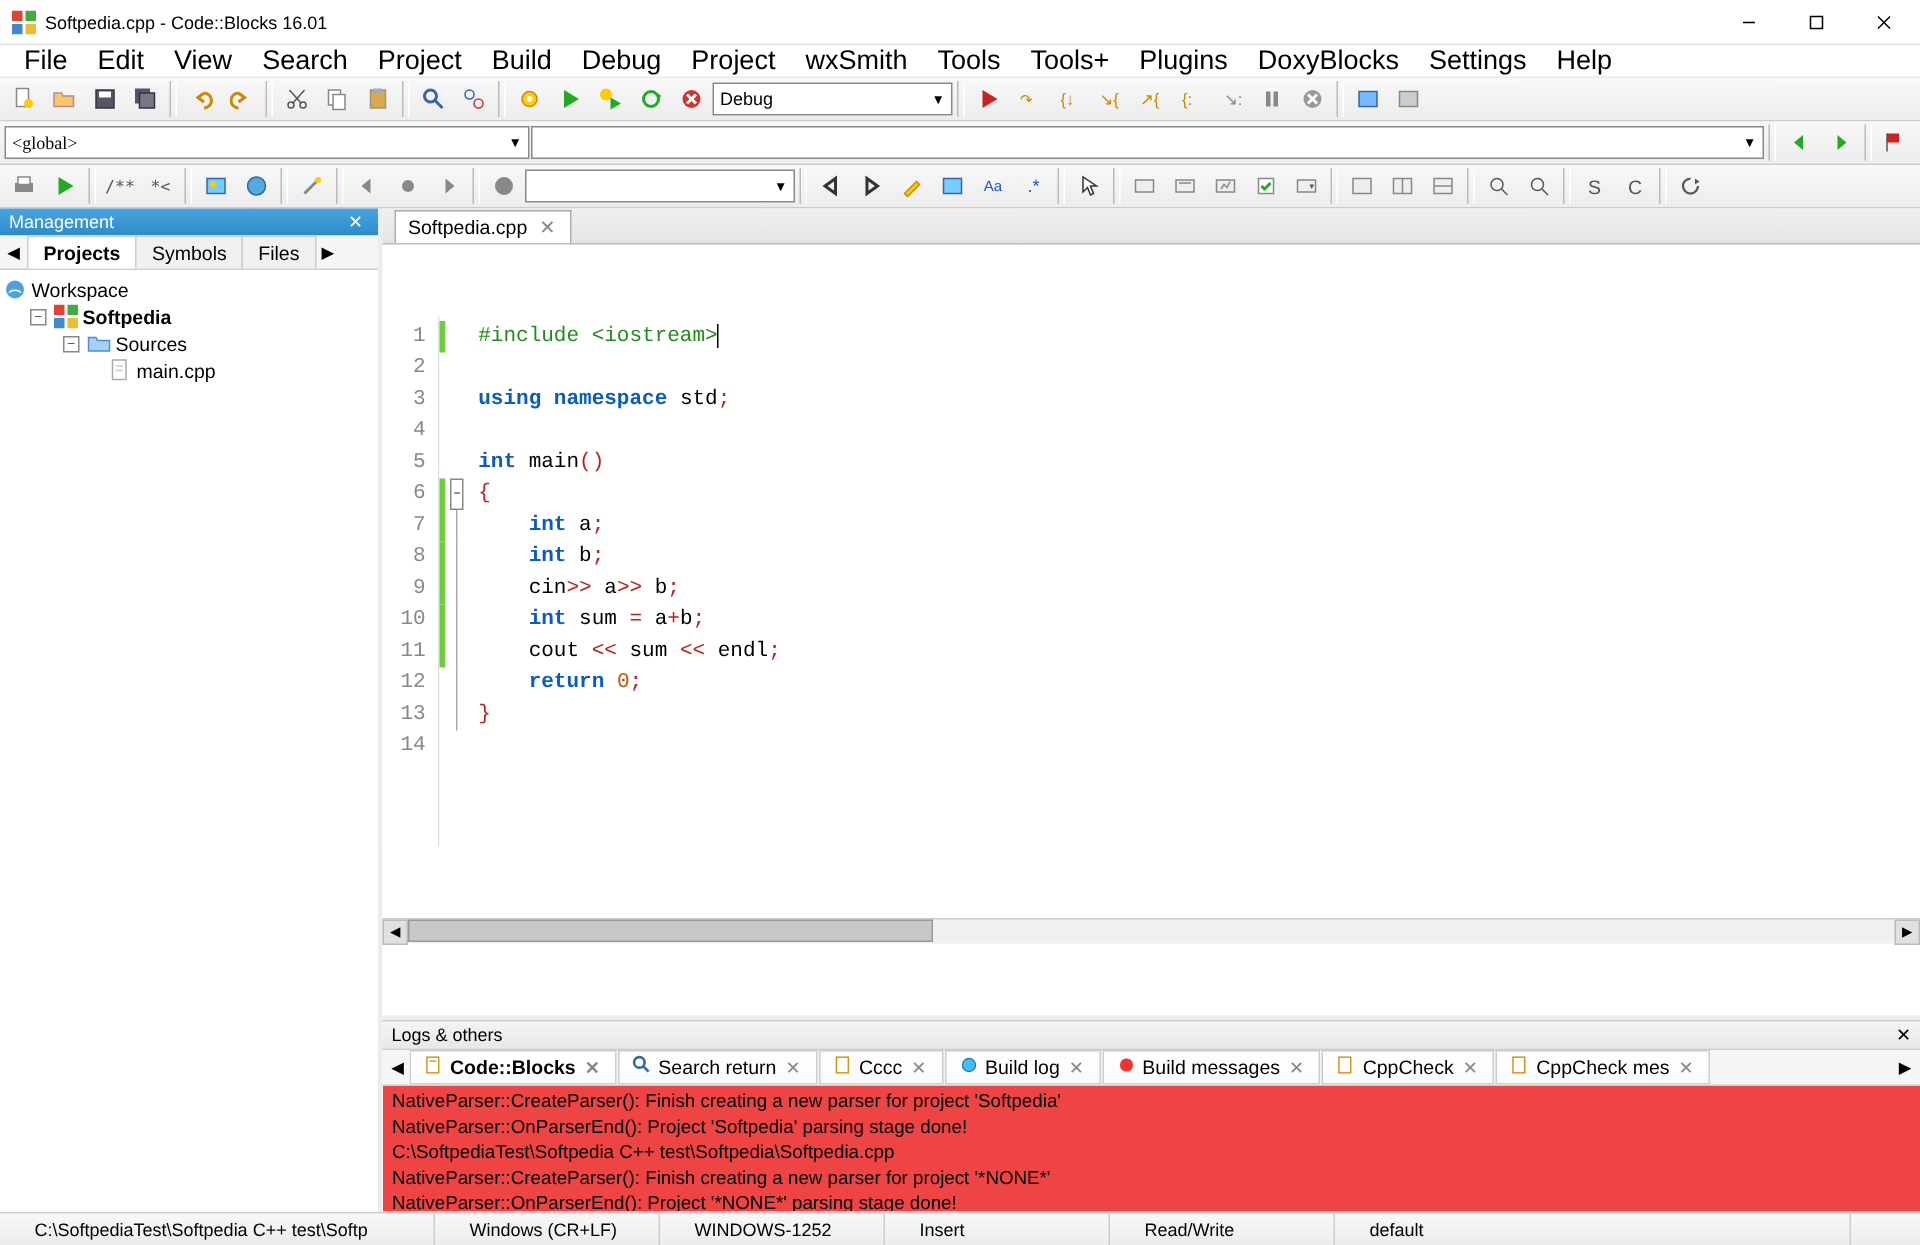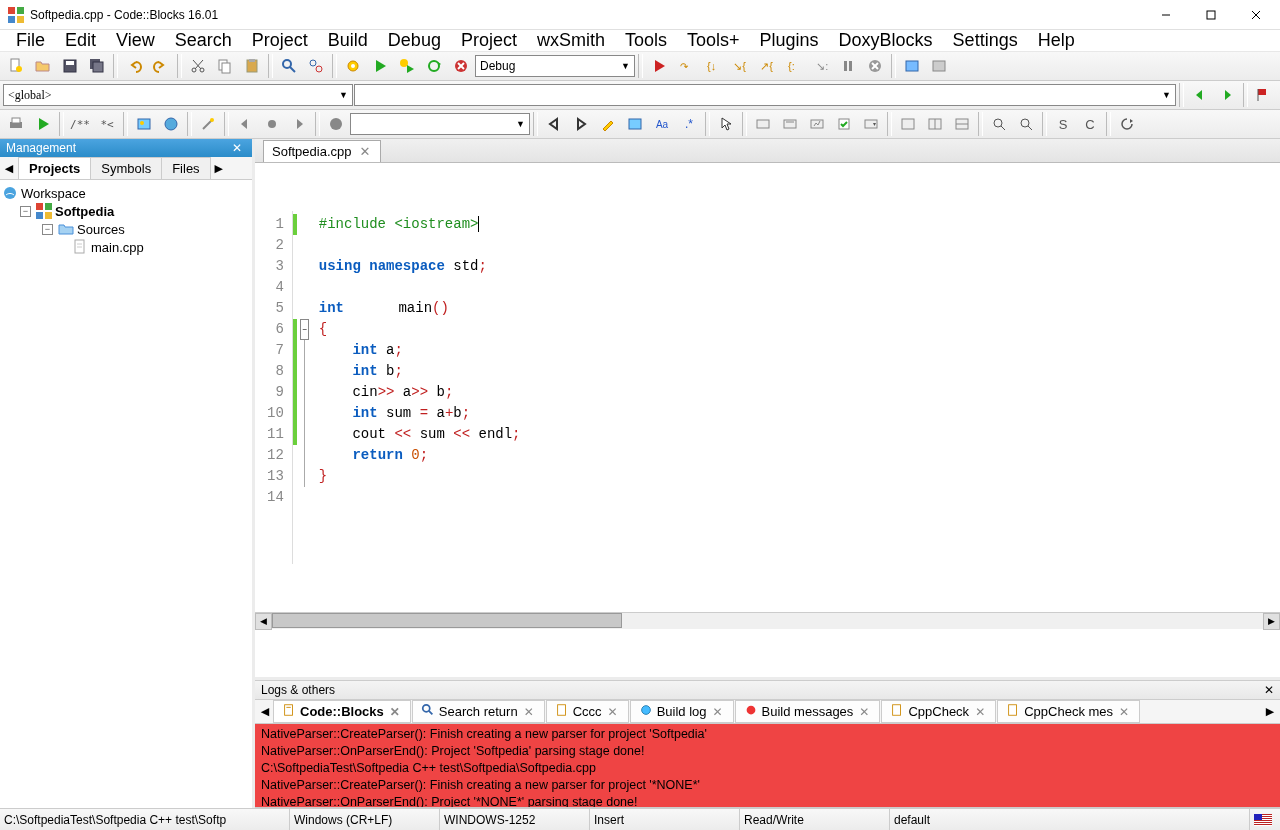--- a/index.html
+++ b/index.html
@@ -43,38 +43,38 @@
 .change-bar .changed { background:#6bcf3c; }
 .fold-col { width:16px; background:#fff; line-height:21px; padding-top:3px;}
 .fold-col div { height:21px; display:flex; align-items:center; justify-content:center;}
 .fold-box { width:9px; height:9px; border:1px solid #888; font-size:8px; line-height:7px; text-align:center; }
 .fold-line { width:1px; height:21px; background:#aaa; margin:0 auto;}
 .code { padding:3px 0 3px 6px; line-height:21px; white-space:pre;}
 .kw { color:#0a5cbf; font-weight:bold;}
 .pp { color:#1f8e1f; }
 .num { color:#c94f00;}
 .op { color:#c02020; }
-.func { color:#000;margin-left:46px; }
+.func { color:#000; }
 .cursor { border-right:1px solid #000; animation: blink 1s step-end infinite;}
 @keyframes blink { 50% { border-color: transparent; } }
 .hscroll { height:17px; background:#f0f0f0; border-top:1px solid #ccc; display:flex; align-items:center;}
 .hscroll .arrow { width:17px; height:17px; background:#e0e0e0; border:1px solid #bbb; display:flex; align-items:center; justify-content:center; font-size:9px; cursor:pointer;}
 .hscroll .thumb { height:15px; background:#c8c8c8; border:1px solid #999;}
 .hscroll .track { flex:1; height:17px; position:relative;}
 .logs-panel { border-top:3px solid #ececec; display:flex; flex-direction:column;}
 .logs-title { background:linear-gradient(#f4f4f4,#e8e8e8); border-top:1px solid #ccc; border-bottom:1px solid #ccc; padding:2px 6px; font-size:12px; display:flex;}
 .logs-title .close { margin-left:auto; cursor:pointer;}
 .log-tabs { display:flex; background:#f5f5f5; border-bottom:1px solid #ccc; height:24px; align-items:center; padding:0 2px;}
 .log-tabs .navarrow { width:16px; text-align:center; cursor:pointer; font-size:11px;}
 .log-tab { display:flex; align-items:center; gap:4px; padding:2px 8px; border:1px solid #ccc; background:#fdfdfd; margin-right:1px; cursor:pointer; font-size:13px; white-space:nowrap;}
 .log-tab.active { font-weight:bold; background:#fff;}
 .log-tab .x { color:#888; font-size:12px; padding:0 2px; cursor:pointer;}
 .log-body { height:84px; background:#ef4444; padding:2px 6px; font-size:12.5px; line-height:17px; overflow-y:scroll; border-bottom:1px solid #ccc;}
 .statusbar { height:22px; background:linear-gradient(#f8f8f8,#ececec); border-top:1px solid #ccc; display:flex; align-items:center; font-size:12px;}
-.statusbar .cell { border-right:1px solid #ccc; padding:0 4px; height:100%; display:flex; align-items:center; white-space:nowrap; overflow:hidden;}
+.statusbar .cell { border-right:1px solid #ccc; padding:0 23px; height:100%; display:flex; align-items:center; white-space:nowrap; overflow:hidden;}
 .flag { width:18px; height:12px; }
 </style>
 </head>
 <body>
 
 <div class="titlebar">
   <span class="appicon">
     <svg viewBox="0 0 16 16">
         <rect x="0" y="0" width="7" height="7" fill="#d43"></rect>
         <rect x="9" y="0" width="7" height="7" fill="#4a4"></rect>

